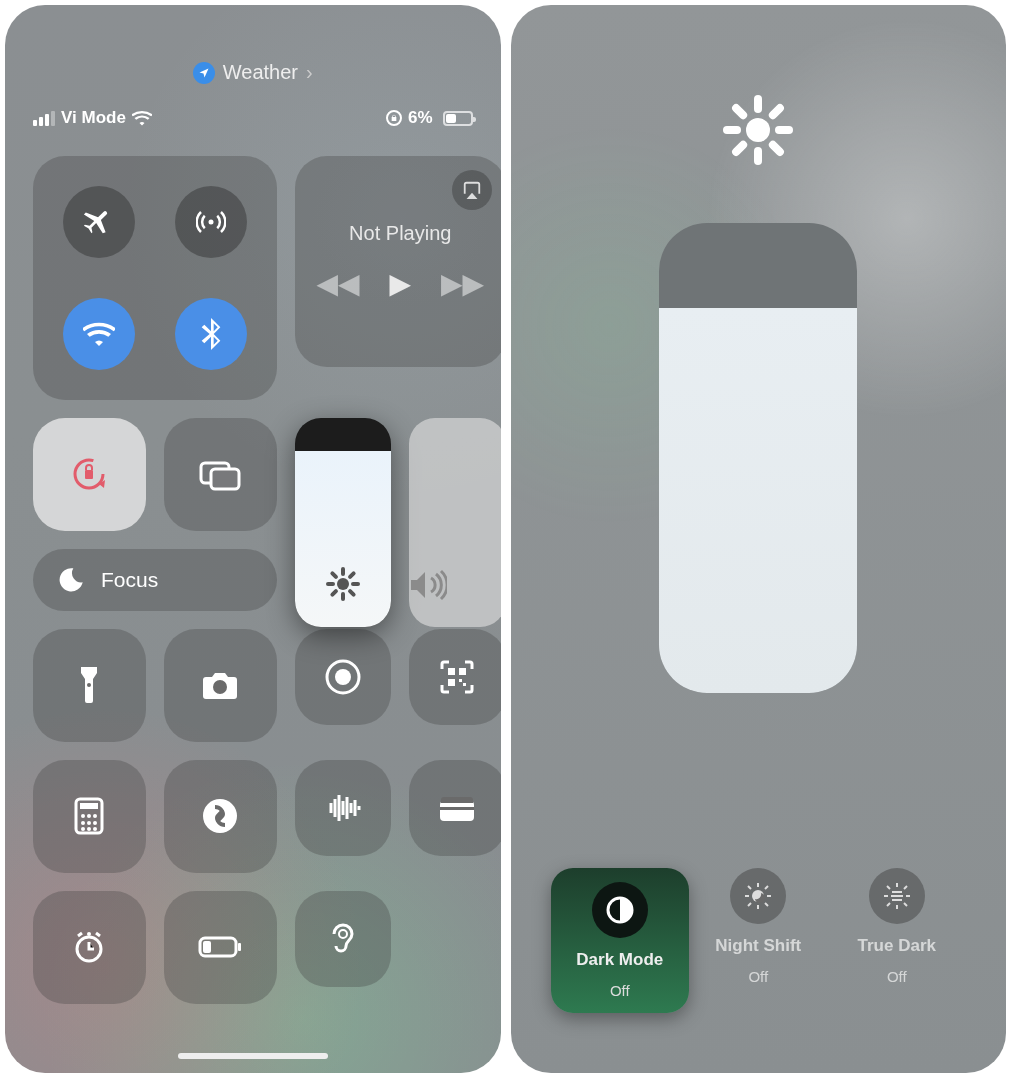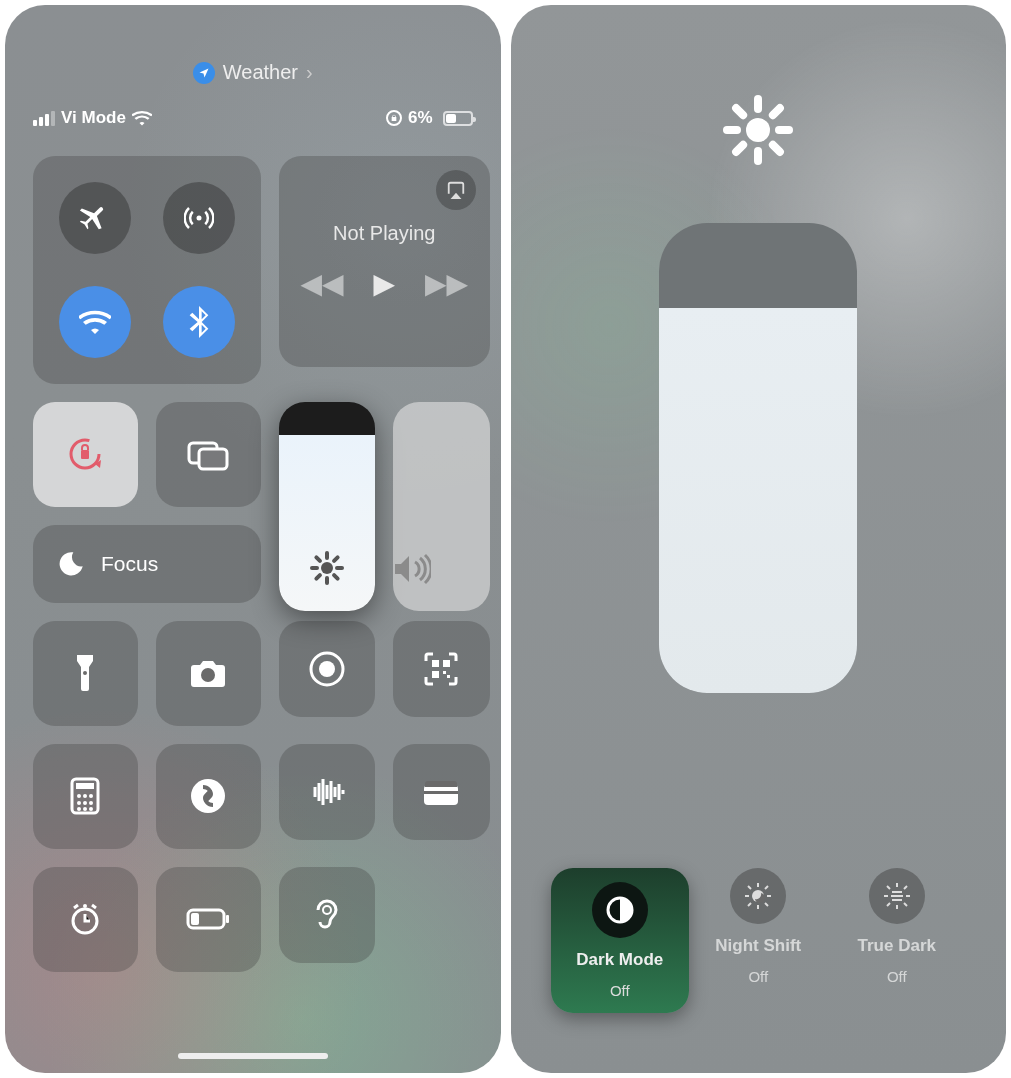--- a/index.html
+++ b/index.html
@@ -64,21 +64,21 @@
   .batt::after{ content:""; position:absolute; right:-5px; top:4px; width:3px; height:5px; background:rgba(255,255,255,0.7); border-radius:0 2px 2px 0;}
   .batt-fill{ position:absolute; left:1px; top:1px; bottom:1px; width:40%; background:#fff; border-radius:2px;}
   .grid {
     padding: 18px 28px 0 28px;
     display:grid;
     grid-template-columns: repeat(4, 1fr);
     gap:18px;
   }
   .tile {
     background: rgba(60,60,60,0.30);
-    border-radius:22px;
+    border-radius:32px;
     display:flex; align-items:center; justify-content:center;
     color:#fff;
   }
   .module {
     grid-column: span 2;
     aspect-ratio: 1/1;
     padding:16px;
     display:grid; grid-template-columns:1fr 1fr; grid-template-rows:1fr 1fr; gap:12px;
   }
   .round {
@@ -92,21 +92,21 @@
     grid-column: span 2; aspect-ratio:1/1; position:relative;
     display:flex; flex-direction:column; align-items:center; justify-content:center; gap:22px;
   }
   .airplay{ position:absolute; top:14px; right:14px; width:40px; height:40px; border-radius:50%; background:rgba(40,40,40,0.35); display:flex; align-items:center; justify-content:center;}
   .np { font-size:20px; color:#e8e8e8; }
   .controls{ display:flex; gap:30px; font-size:28px; color:#e9e9e9;}
   .controls .dim{ color:rgba(255,255,255,0.5); }
   .sq { aspect-ratio:1/1; font-size:30px; }
   .sq.lockon { background:rgba(235,235,235,0.78); color:#e25c6b; }
   .focus {
-    grid-column: span 2; height:78px;
+    grid-column: span 2; height:62px;
     display:flex; align-items:center; justify-content:flex-start;
     padding:0 24px; gap:16px; font-size:21px;
   }
   .vslider {
     grid-row: span 2; aspect-ratio: 0.46/1;
     background:rgba(50,50,50,0.35); border-radius:26px;
     position:relative; overflow:hidden;
   }
   .vslider.bright {
     background:#1c1c1c;

